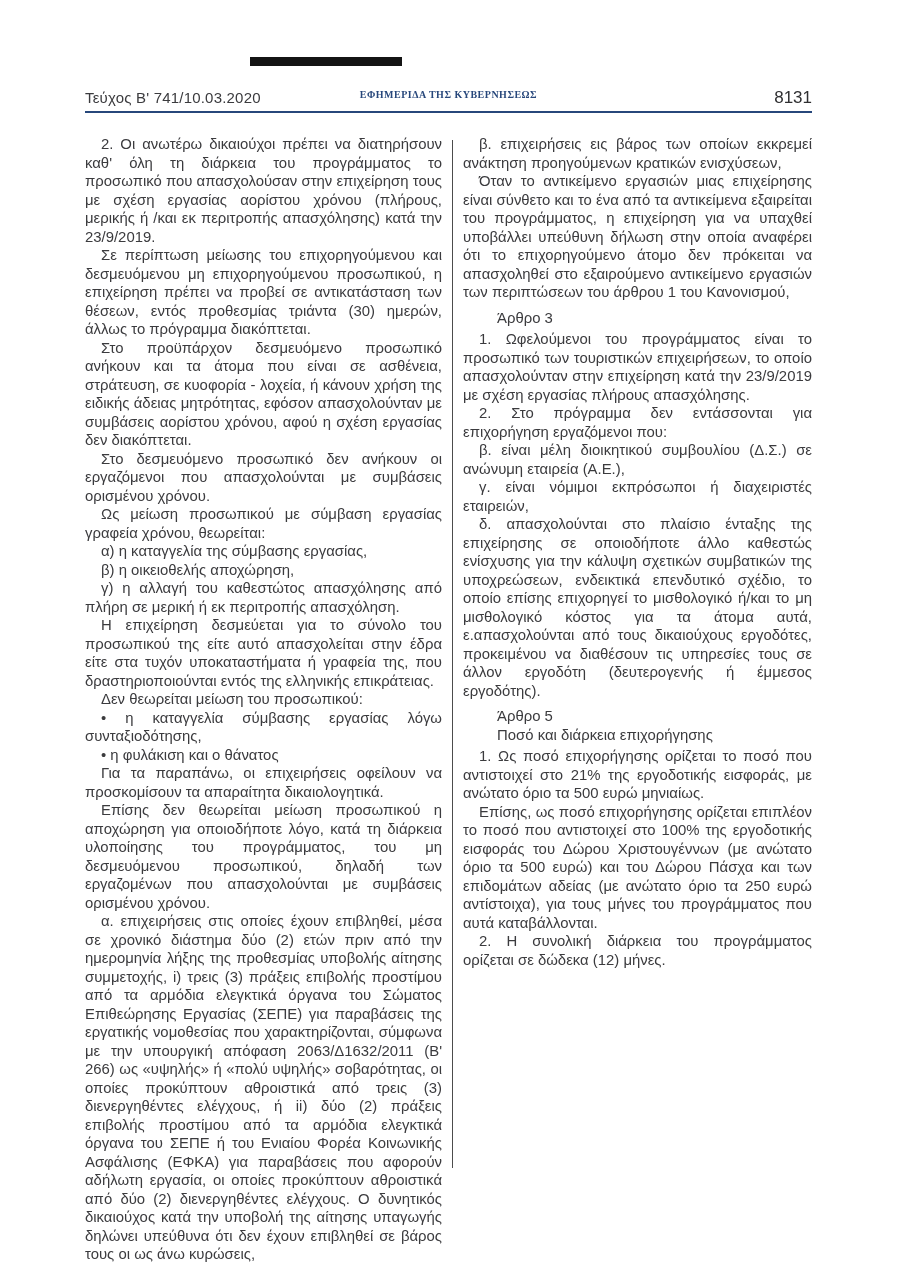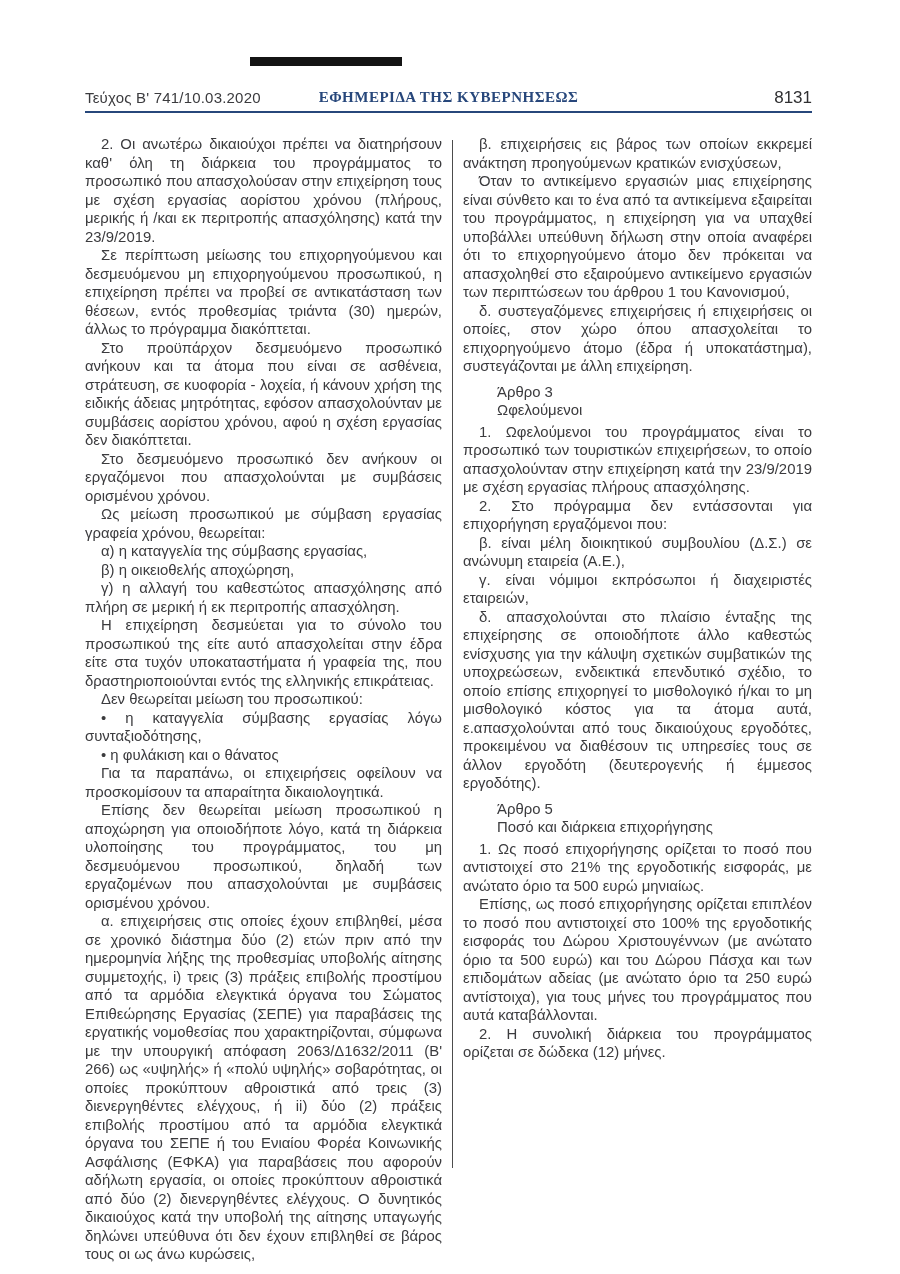--- a/index.html
+++ b/index.html
@@ -21,21 +21,21 @@
 
   .header { position: absolute; left: 85px; top: 86px; width: 727px; height: 24px; }
   .hdr-issue {
     position: absolute; left: 0; top: 3px;
     font-size: 15px; color: #3b3b3e; letter-spacing: 0.2px; white-space: nowrap; text-align: right;
   }
   .hdr-title {
     position: absolute; left: 0; right: 0; top: 3px;
     text-align: center;
     font-family: "Liberation Serif", serif;
-    font-weight: 700; font-size: 15px;
+    font-weight: 700; font-size: 10px;
     color: #27477b; letter-spacing: 0.5px; white-space: nowrap;
   }
   .hdr-page {
     position: absolute; right: 0; top: 2px;
     font-size: 17px; color: #2f2f31;
   }
   .rule {
     position: absolute; left: 85px; top: 111px;
     width: 727px; height: 2px;
     background: #27477b;
@@ -98,24 +98,22 @@
         <p class="para">• η καταγγελία σύμβασης εργασίας λόγω συνταξιοδότησης,</p>
         <p class="para">• η φυλάκιση και ο θάνατος</p>
         <p class="para">Για τα παραπάνω, οι επιχειρήσεις οφείλουν να προσκομίσουν τα απαραίτητα δικαιολογητικά.</p>
         <p class="para">Επίσης δεν θεωρείται μείωση προσωπικού η αποχώρηση για οποιοδήποτε λόγο, κατά τη διάρκεια υλοποίησης του προγράμματος, του μη δεσμευόμενου προσωπικού, δηλαδή των εργαζομένων που απασχολούνται με συμβάσεις ορισμένου χρόνου.</p>
         <p class="para">α. επιχειρήσεις στις οποίες έχουν επιβληθεί, μέσα σε χρονικό διάστημα δύο (2) ετών πριν από την ημερομηνία λήξης της προθεσμίας υποβολής αίτησης συμμετοχής, i) τρεις (3) πράξεις επιβολής προστίμου από τα αρμόδια ελεγκτικά όργανα του Σώματος Επιθεώρησης Εργασίας (ΣΕΠΕ) για παραβάσεις της εργατικής νομοθεσίας που χαρακτηρίζονται, σύμφωνα με την υπουργική απόφαση 2063/Δ1632/2011 (Β' 266) ως «υψηλής» ή «πολύ υψηλής» σοβαρότητας, οι οποίες προκύπτουν αθροιστικά από τρεις (3) διενεργηθέντες ελέγχους, ή ii) δύο (2) πράξεις επιβολής προστίμου από τα αρμόδια ελεγκτικά όργανα του ΣΕΠΕ ή του Ενιαίου Φορέα Κοινωνικής Ασφάλισης (ΕΦΚΑ) για παραβάσεις που αφορούν αδήλωτη εργασία, οι οποίες προκύπτουν αθροιστικά από δύο (2) διενεργηθέντες ελέγχους. Ο δυνητικός δικαιούχος κατά την υποβολή της αίτησης υπαγωγής δηλώνει υπεύθυνα ότι δεν έχουν επιβληθεί σε βάρος τους οι ως άνω κυρώσεις,</p>
       </section>
     <div class="divider"></div>
     <section class="col col-right" id="col-right">
         <p class="para">β. επιχειρήσεις εις βάρος των οποίων εκκρεμεί ανάκτηση προηγούμενων κρατικών ενισχύσεων,</p>
         <p class="para">Όταν το αντικείμενο εργασιών μιας επιχείρησης είναι σύνθετο και το ένα από τα αντικείμενα εξαιρείται του προγράμματος, η επιχείρηση για να υπαχθεί υποβάλλει υπεύθυνη δήλωση στην οποία αναφέρει ότι το επιχορηγούμενο άτομο δεν πρόκειται να απασχοληθεί στο εξαιρούμενο αντικείμενο εργασιών των περιπτώσεων του άρθρου 1 του Κανονισμού,</p>
-        <p class="para">δ. συστεγαζόμενες επιχειρήσεις ή επιχειρήσεις οι οποίες, στον χώρο όπου απασχολείται το επιχορηγούμενο άτομο (έδρα ή υποκατάστημα), συστεγάζονται με άλλη επιχείρηση.</p>
         <div class="article-heading">
           <div>Άρθρο 3</div>
-          <div>Ωφελούμενοι</div>
         </div>
         <p class="para">1. Ωφελούμενοι του προγράμματος είναι το προσωπικό των τουριστικών επιχειρήσεων, το οποίο απασχολούνταν στην επιχείρηση κατά την 23/9/2019 με σχέση εργασίας πλήρους απασχόλησης.</p>
         <p class="para">2. Στο πρόγραμμα δεν εντάσσονται για επιχορήγηση εργαζόμενοι που:</p>
         <p class="para">β. είναι μέλη διοικητικού συμβουλίου (Δ.Σ.) σε ανώνυμη εταιρεία (Α.Ε.),</p>
         <p class="para">γ. είναι νόμιμοι εκπρόσωποι ή διαχειριστές εταιρειών,</p>
         <p class="para">δ. απασχολούνται στο πλαίσιο ένταξης της επιχείρησης σε οποιοδήποτε άλλο καθεστώς ενίσχυσης για την κάλυψη σχετικών συμβατικών της υποχρεώσεων, ενδεικτικά επενδυτικό σχέδιο, το οποίο επίσης επιχορηγεί το μισθολογικό ή/και το μη μισθολογικό κόστος για τα άτομα αυτά, ε.απασχολούνται από τους δικαιούχους εργοδότες, προκειμένου να διαθέσουν τις υπηρεσίες τους σε άλλον εργοδότη (δευτερογενής ή έμμεσος εργοδότης).</p>
         <div class="article-heading">
           <div>Άρθρο 5</div>
           <div>Ποσό και διάρκεια επιχορήγησης</div>
         </div>

